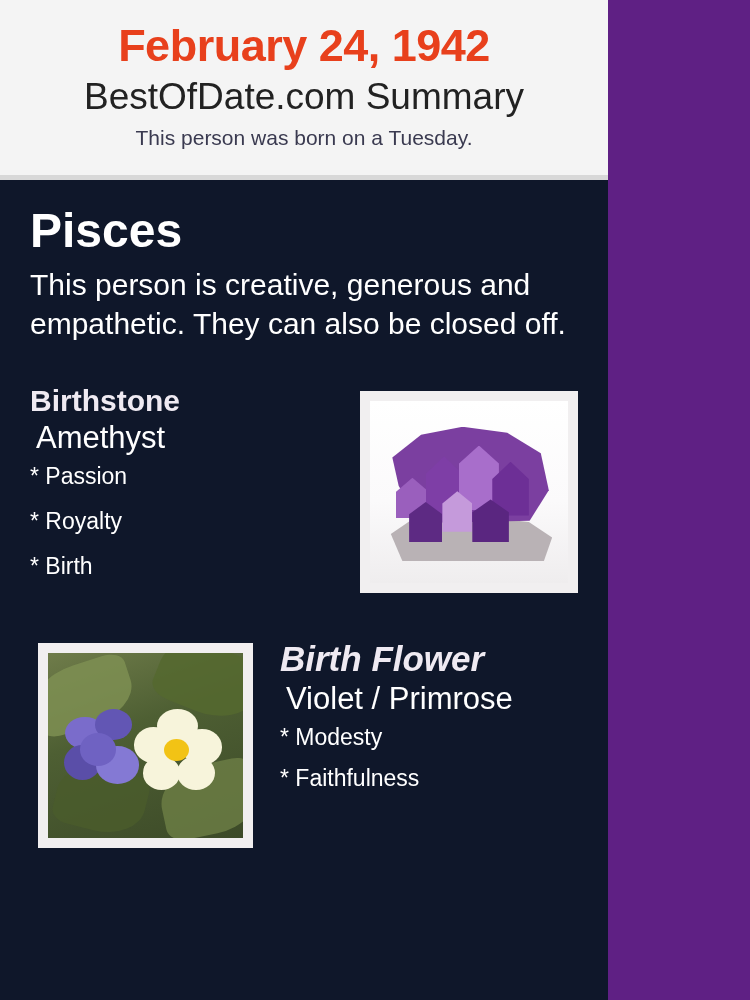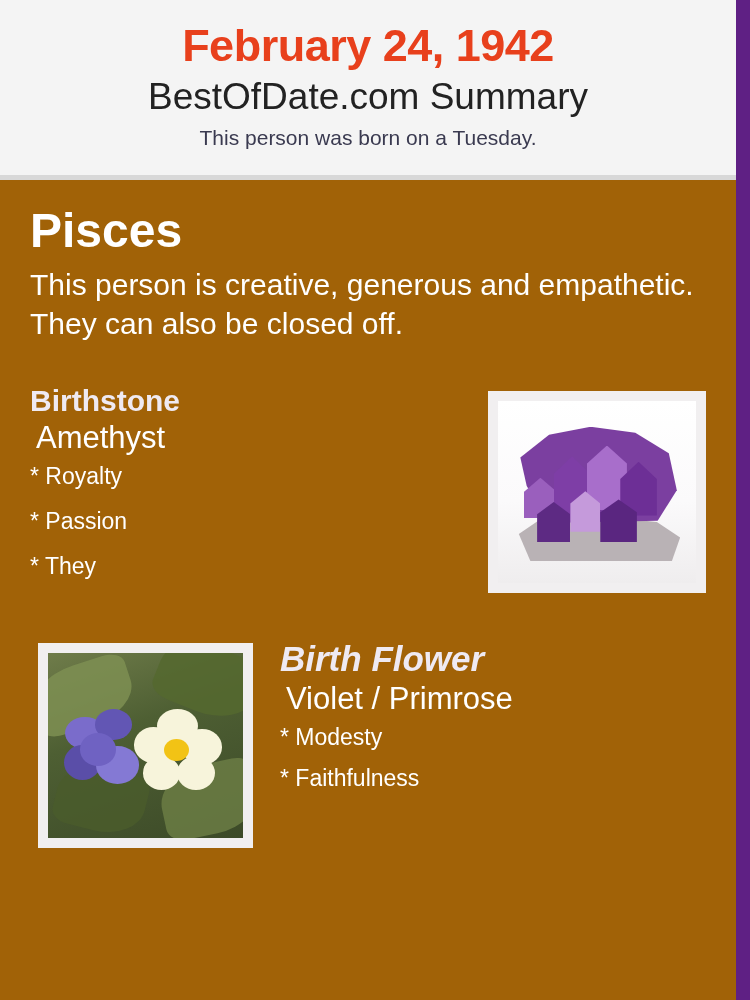--- a/index.html
+++ b/index.html
@@ -7,21 +7,21 @@
     padding: 0;
   }
   body {
     width: 750px;
     height: 1000px;
     font-family: "Liberation Sans", sans-serif;
     background: #5f2084;
     overflow: hidden;
   }
   .page {
-    width: 736px;
+    width: 608px;
     height: 1000px;
     position: relative;
     display: flex;
     flex-direction: column;
   }
 
   
   .header {
     background: #f4f4f4;
     width: 100%;
@@ -46,21 +46,21 @@
   }
   .header .born-note {
     color: #3a3a50;
     font-size: 21px;
     line-height: 1.1;
     margin: 8px;
   }
 
   
   .body-area {
-    background: #a16207;
+    background: #0f172a;
     flex: 1;
     padding: 26px 30px 0 30px;
     box-sizing: border-box;
     position: relative;
   }
 
   .sign-name {
     color: #ffffff;
     font-size: 48px;
     font-weight: bold;
@@ -264,23 +264,23 @@
 
     <div class="zodiac-block">
       <h2 class="sign-name">Pisces</h2>
       <p class="sign-desc">This person is creative, generous and empathetic. They can also be closed off.</p>
     </div>
 
     <div class="stone-block">
       <div class="stone-text">
         <h2 class="block-title">Birthstone</h2>
         <div class="block-sub">Amethyst</div>
+        <div class="trait">* Passion</div>
         <div class="trait">* Royalty</div>
-        <div class="trait">* Passion</div>
-        <div class="trait">* They</div>
+        <div class="trait">* Birth</div>
       </div>
       <div class="stone-photo">
         <div class="inner">
           <div class="amethyst">
             <div class="am-base"></div>
             <div class="am-body"></div>
             <div class="cr d1"></div>
             <div class="cr d2"></div>
             <div class="cr d3"></div>
             <div class="cr d4"></div>

